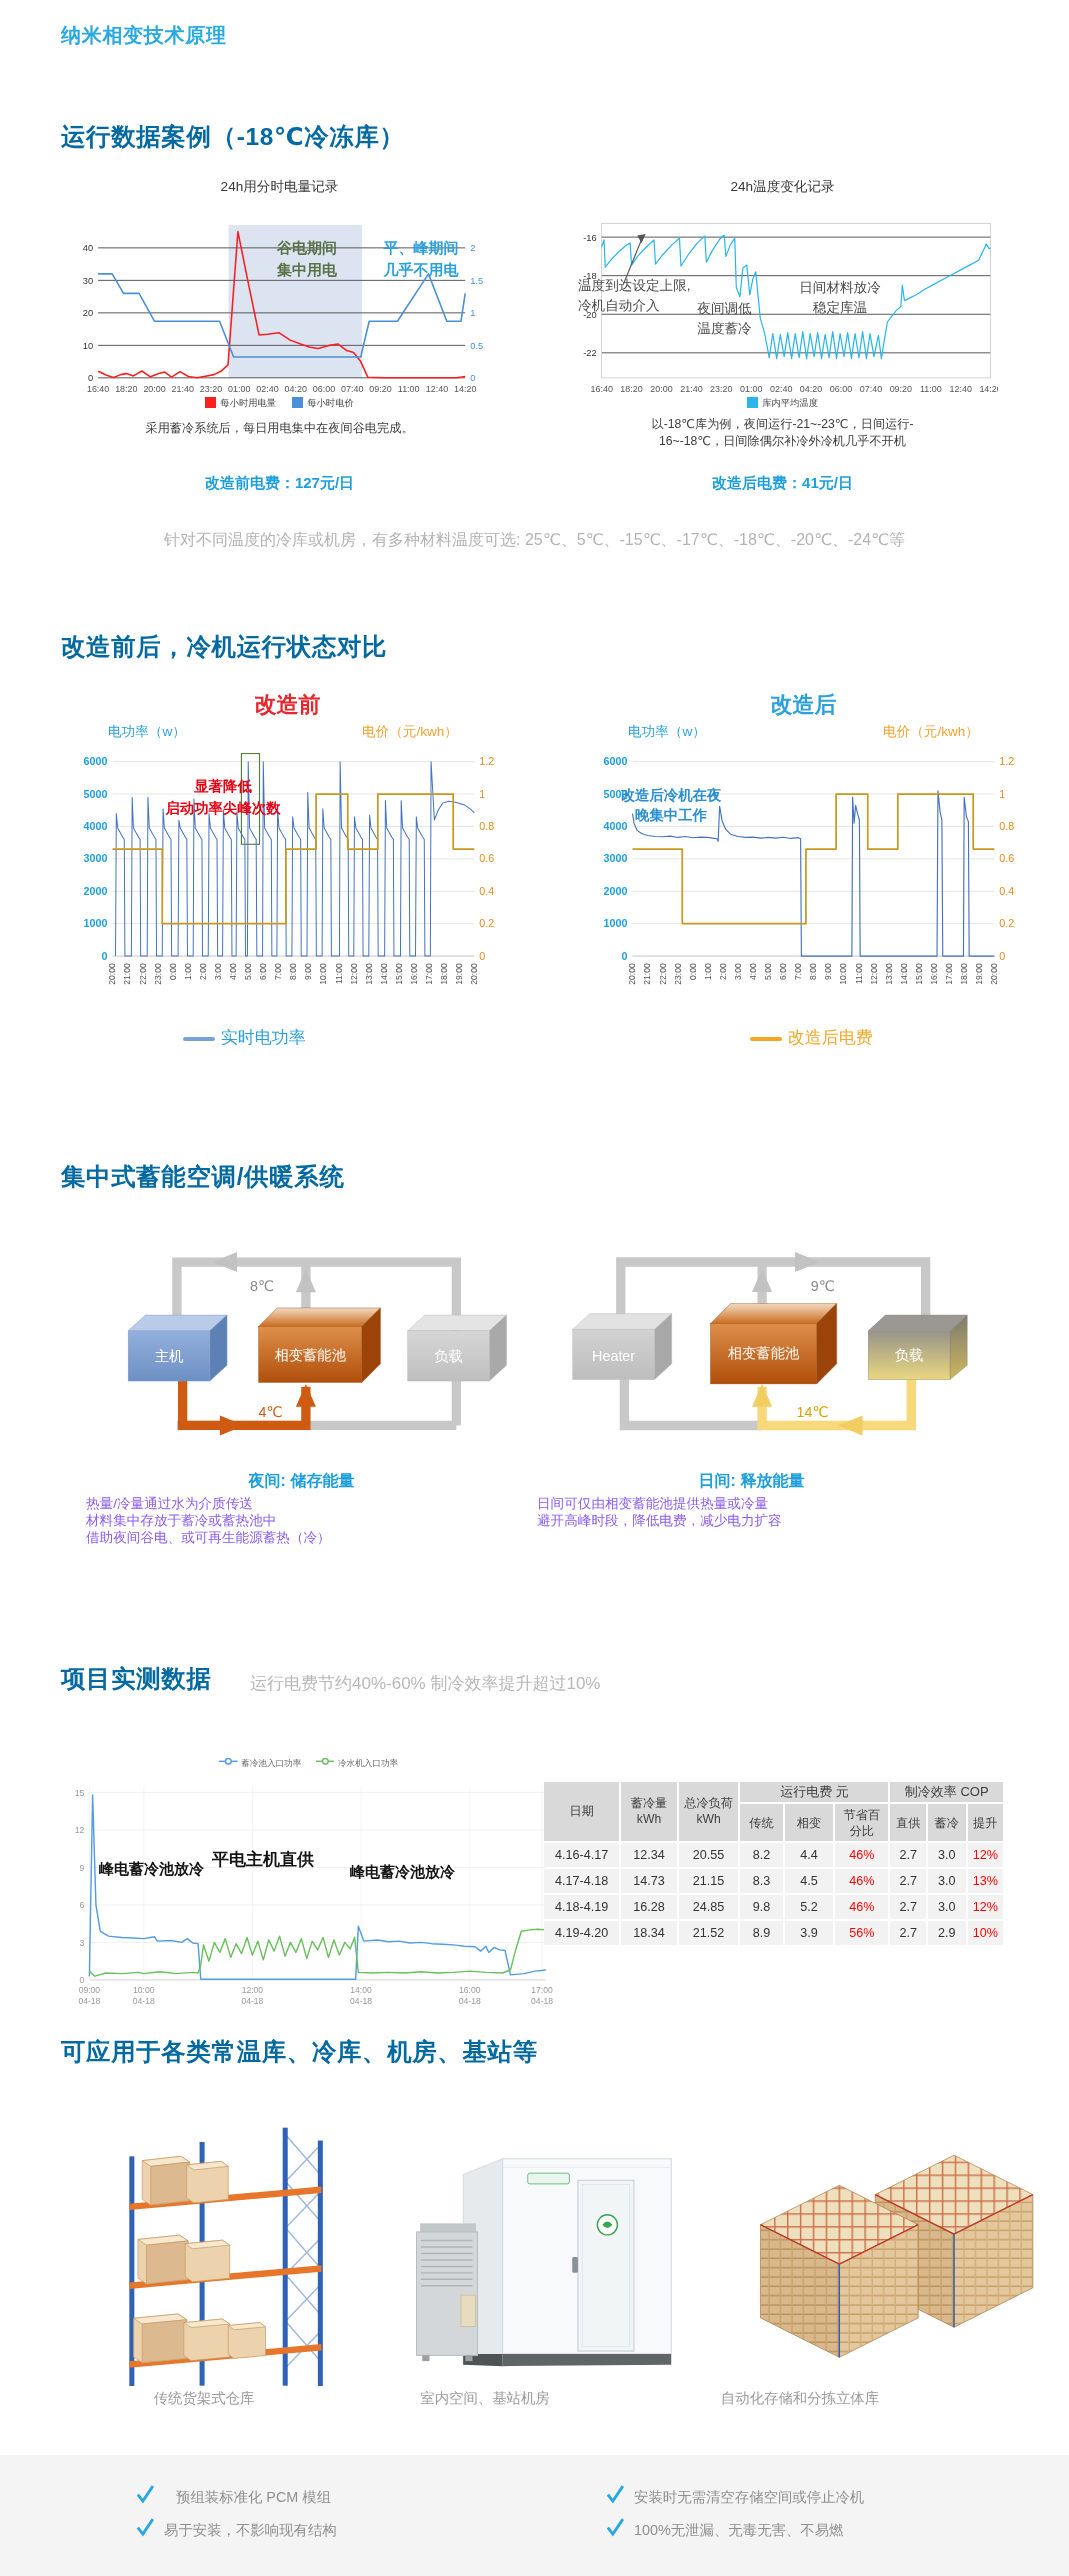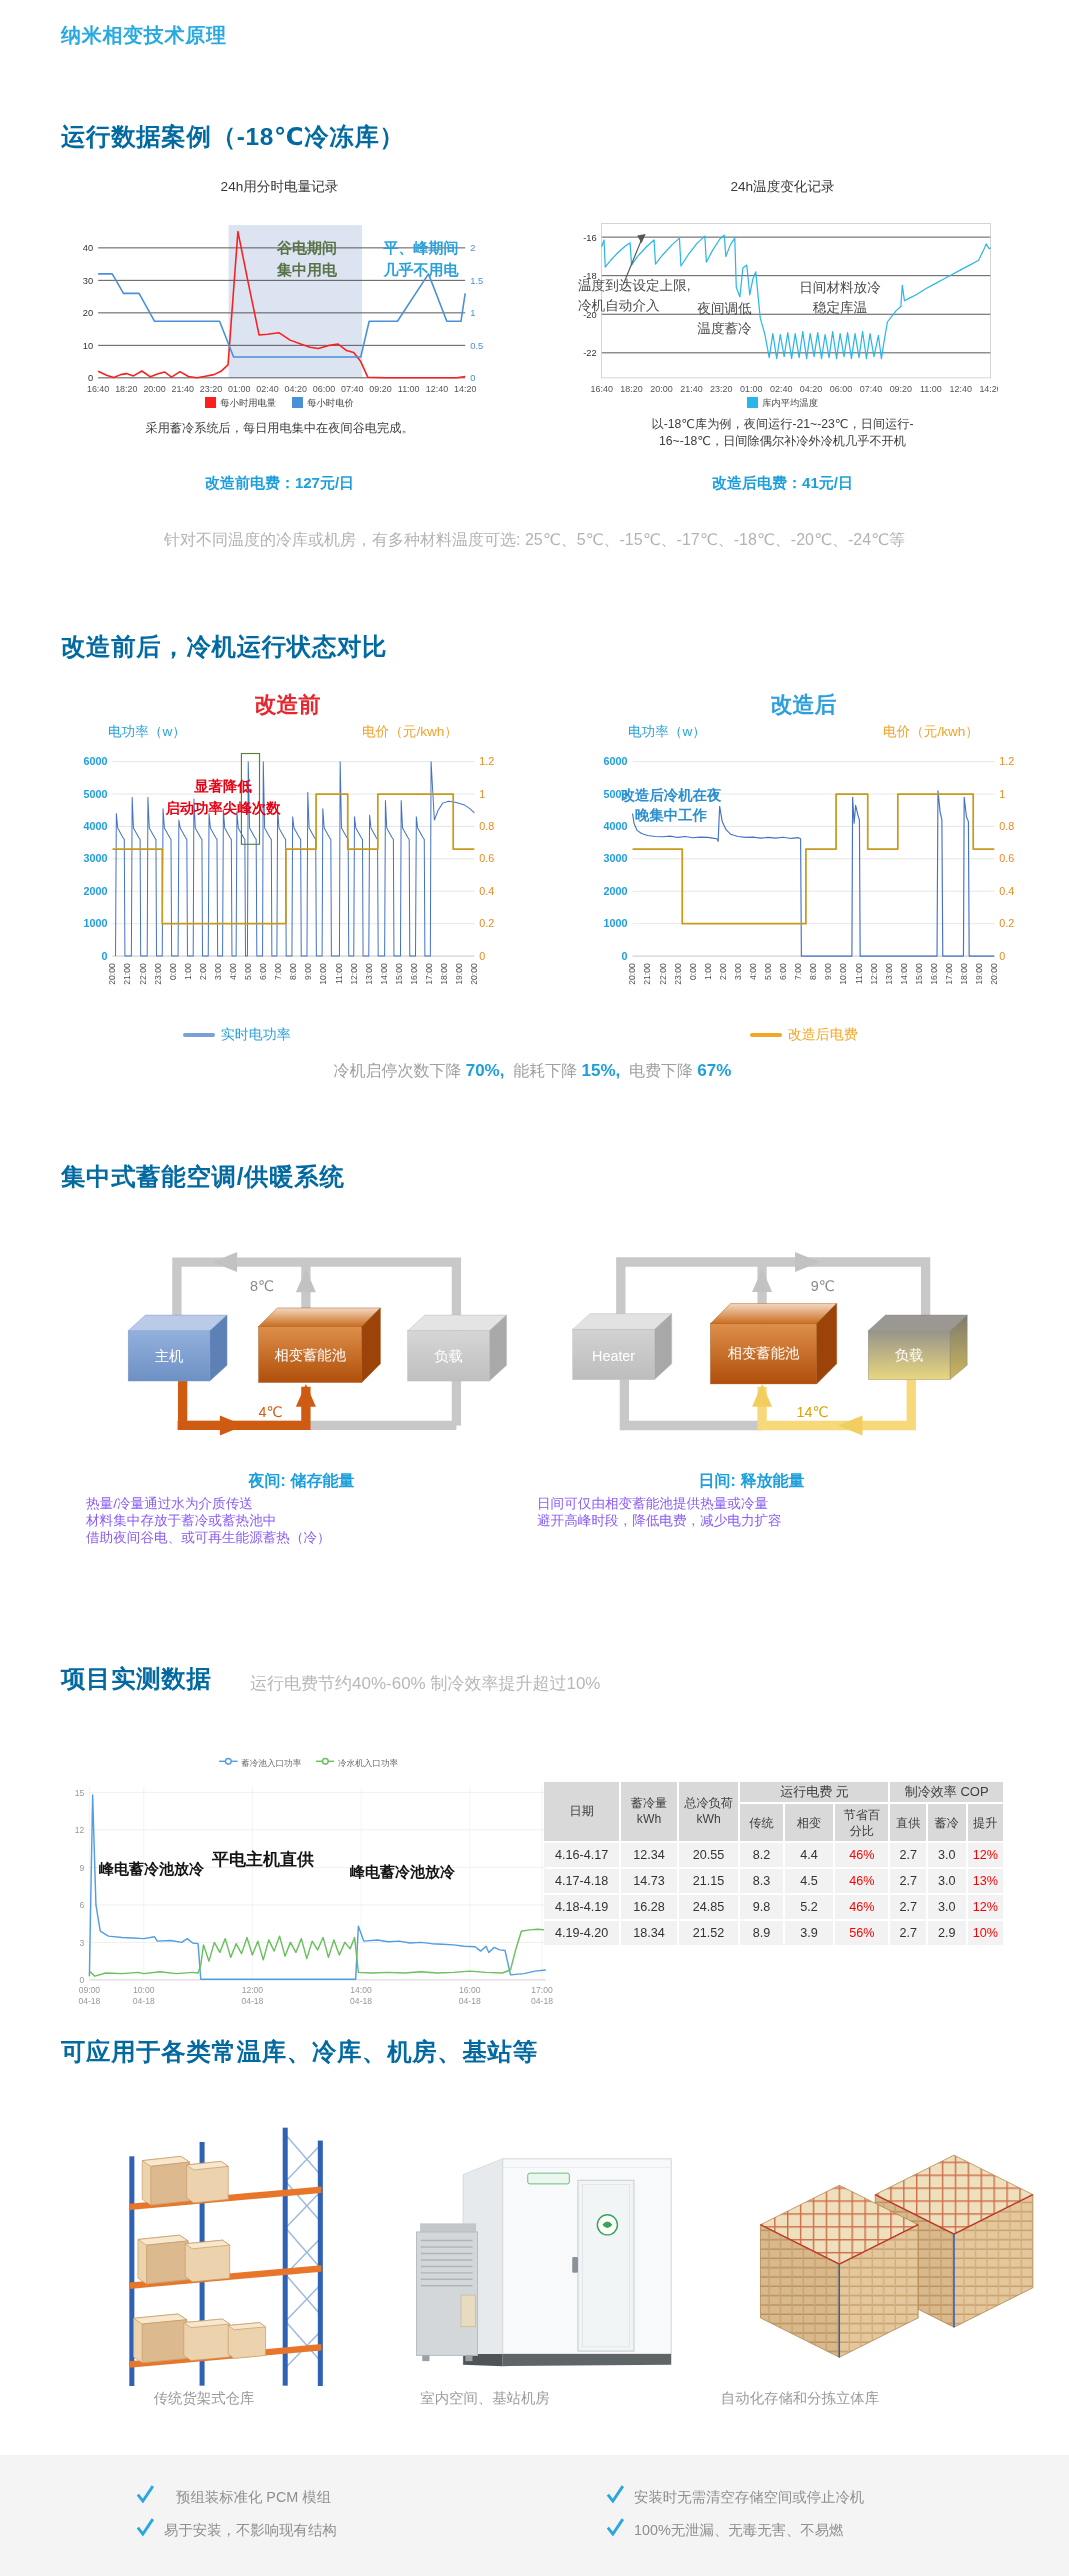--- a/index.html
+++ b/index.html
@@ -18,21 +18,21 @@
   .valley{font-size:15px;font-weight:700;color:#5a7247;text-align:center;line-height:21.5px;}
   .peakt{font-size:15px;font-weight:700;color:#2ba0dc;text-align:center;line-height:21.5px;}
   .annB{font-size:13.6px;color:#4a4a4a;line-height:20px;}
   .annB.c{text-align:center;}
   .big-title-red{font-size:22px;font-weight:700;color:#e8262d;text-align:center;}
   .big-title-blue{font-size:22px;font-weight:700;color:#2ba0dc;text-align:center;}
   .axisL{font-size:13.6px;color:#2ba0dc;}
   .axisR{font-size:13.6px;color:#f0a330;}
   .annRed{font-size:14.4px;font-weight:700;color:#e60012;text-align:center;line-height:21.5px;}
   .annBlue{font-size:14.4px;color:#2b8fd0;text-align:center;line-height:20px;font-weight:600;}
-  .leg2{font-size:14px;}
+  .leg2{font-size:17px;}
   .stats{width:1069px;left:0;text-align:center;font-size:16px;color:#a0a0a0;}
   .stats b{font-size:17px;color:#1e9fdd;padding:0 4.3px;}
   .dcap{font-size:16px;font-weight:700;color:#1e9fdd;text-align:center;}
   .ddesc{font-size:13.6px;color:#8b5cf6;text-align:left;line-height:17px;}
   .sub4{font-size:17px;color:#b8b8b8;}
   .annE{font-weight:700;color:#141414;}
   .legE{display:flex;align-items:center;gap:14.4px;font-size:8.6px;color:#666;}
   .ering{display:inline-flex;align-items:center;margin-right:3.6px;}
   table.meas{border-collapse:separate;border-spacing:2.2px;}
   table.meas th{background:#d9d9d9;color:#3f3f3f;font-weight:400;font-size:12.2px;padding:2.2px 1.4px;white-space:pre-line;line-height:16px;}
@@ -275,25 +275,20 @@
       <div>晚集中工作</div>
   </div>
 
   <div class="abs leg2" style="left:183px;top:1026px;color:#2ba0dc;">
     <span class="sw-line" style="background:#7aa0d8;"></span><span>实时电功率</span>
   </div>
   <div class="abs leg2" style="left:750px;top:1026px;color:#f5a623;">
     <span class="sw-line" style="background:#f5a623;"></span><span>改造后电费</span>
   </div>
 
-  <div class="abs stats" style="top:1061px;">
-    <span>冷机启停次数下降</span><b>70%,</b>
-    <span>能耗下降</span><b>15%,</b>
-    <span>电费下降</span><b>67%</b>
-  </div>
 
   <div class="abs h2" style="left:61px;top:1161px;">集中式蓄能空调/供暖系统</div>
 
   <svg class="abs" style="left:121px;top:1246px;" width="387" height="212" viewBox="0 0 540 295">
     <defs>
       <linearGradient id="g1host" x1="0" y1="0" x2="0" y2="1">
           <stop offset="0" stop-color="#93b0dc"></stop>
           <stop offset="1" stop-color="#6d90c4"></stop>
         </linearGradient>
       <linearGradient id="g1pcm" x1="0" y1="0" x2="0" y2="1">

